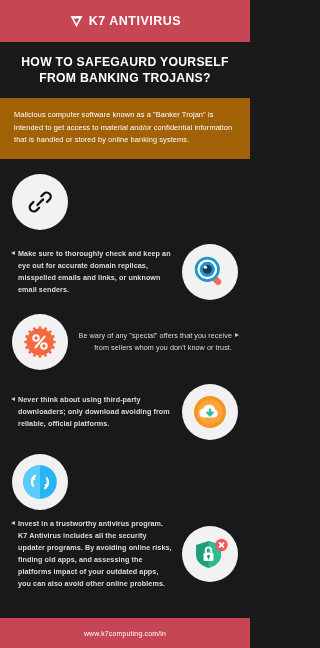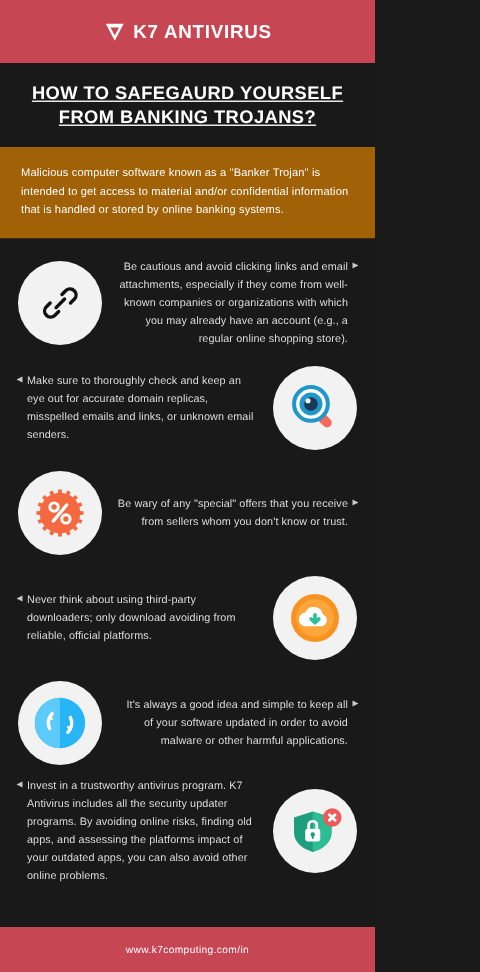--- a/index.html
+++ b/index.html
@@ -46,21 +46,20 @@
     font-weight: bold;
     letter-spacing: 0.5px;
     color: #ffffff;
     white-space: nowrap;
   }
 
   
   .title-band {
     background: #191919;
     padding: 12px 10px 11px 10px;
-    text-decoration: underline;
   }
   .title-band h1 {
     margin: 0;
     font-size: 12.2px;
     line-height: 1.35;
     font-weight: bold;
     text-align: center;
     letter-spacing: 0.3px;
     color: #ffffff;
   }
@@ -125,20 +124,21 @@
   }
   .tip.icon-left .tip-text {
     text-align: right;
     flex-direction: row-reverse;
     padding: 0 2px 0 6px;
   }
   .tip.icon-right .tip-text {
     text-align: left;
     flex-direction: row;
     padding: 0 6px 0 2px;
+    font-weight: bold;
   }
   .tip-text .body { flex: 1; }
 
   .marker {
     flex: 0 0 auto;
     width: 0;
     height: 0;
     margin-top: 3px;
     border-top: 2.6px solid transparent;
     border-bottom: 2.6px solid transparent;
@@ -195,24 +195,20 @@
       <div class="icon-wrap">
         <div class="icon-circle">
           <svg width="28" height="28" viewBox="0 0 32 32" aria-hidden="true">
             <g fill="none" stroke="#111111" stroke-width="2.6" stroke-linecap="round">
               <path d="M13 19.5 L19.5 13"></path>
               <path d="M17.5 9.5 L20.5 6.5 a4.6 4.6 0 0 1 6.5 6.5 L24 16"></path>
               <path d="M15 22.5 L12 25.5 a4.6 4.6 0 0 1 -6.5 -6.5 L8.5 16"></path>
             </g>
           </svg>
         </div>
-      </div>
-      <div class="tip-text">
-        <span class="marker"></span>
-        <span class="body">Be cautious and avoid clicking links and email attachments, especially if they come from well-known companies or organizations with which you may already have an account (e.g., a regular online shopping store).</span>
       </div>
     </div>
 
     <div class="tip icon-right">
       <div class="icon-wrap">
         <div class="icon-circle">
           <svg width="36" height="36" viewBox="0 0 40 40" aria-hidden="true">
             <rect x="24" y="24" width="7" height="11" rx="3.5" transform="rotate(-45 27.5 29.5)" fill="#f4695c"></rect>
             <circle cx="17" cy="17" r="12.5" fill="#ffffff" stroke="#2196c9" stroke-width="3"></circle>
             <circle cx="17" cy="17" r="8.5" fill="#2196c9"></circle>
@@ -291,24 +287,20 @@
             <path d="M20 4 a16 16 0 0 0 0 32 Z" fill="#5ccbfb"></path>
             <g fill="none" stroke="#ffffff" stroke-width="2.2" stroke-linecap="round">
               <path d="M26.6 16.5 a8 8 0 0 1 -1.6 9.4"></path>
               <path d="M13.4 23.5 a8 8 0 0 1 1.6 -9.4"></path>
             </g>
             <path d="M25.9 25.4 L24.2 21.9 L28.1 22.3 Z" fill="#ffffff"></path>
             <path d="M14.1 14.6 L15.8 18.1 L11.9 17.7 Z" fill="#ffffff"></path>
           </svg>
         </div>
       </div>
-      <div class="tip-text">
-        <span class="marker"></span>
-        <span class="body">It's always a good idea and simple to keep all of your software updated in order to avoid malware or other harmful applications.</span>
-      </div>
     </div>
 
     <div class="tip icon-right">
       <div class="icon-wrap">
         <div class="icon-circle">
           <svg width="40" height="40" viewBox="0 0 40 40" aria-hidden="true">
             <path d="M18.5 7 L31 11 L31 21 C31 27.5 25.5 31.8 18.5 34 C11.5 31.8 6 27.5 6 21 L6 11 Z" fill="#1f9e7d"></path>
             <path d="M18.5 7 L31 11 L31 21 C31 27.5 25.5 31.8 18.5 34 Z" fill="#2cbd95"></path>
             <rect x="13.5" y="18.5" width="10" height="8.5" rx="1.6" fill="#ffffff"></rect>
             <path d="M15.8 18.5 v-2.4 a2.7 2.7 0 0 1 5.4 0 v2.4" fill="none" stroke="#ffffff" stroke-width="1.9"></path>

